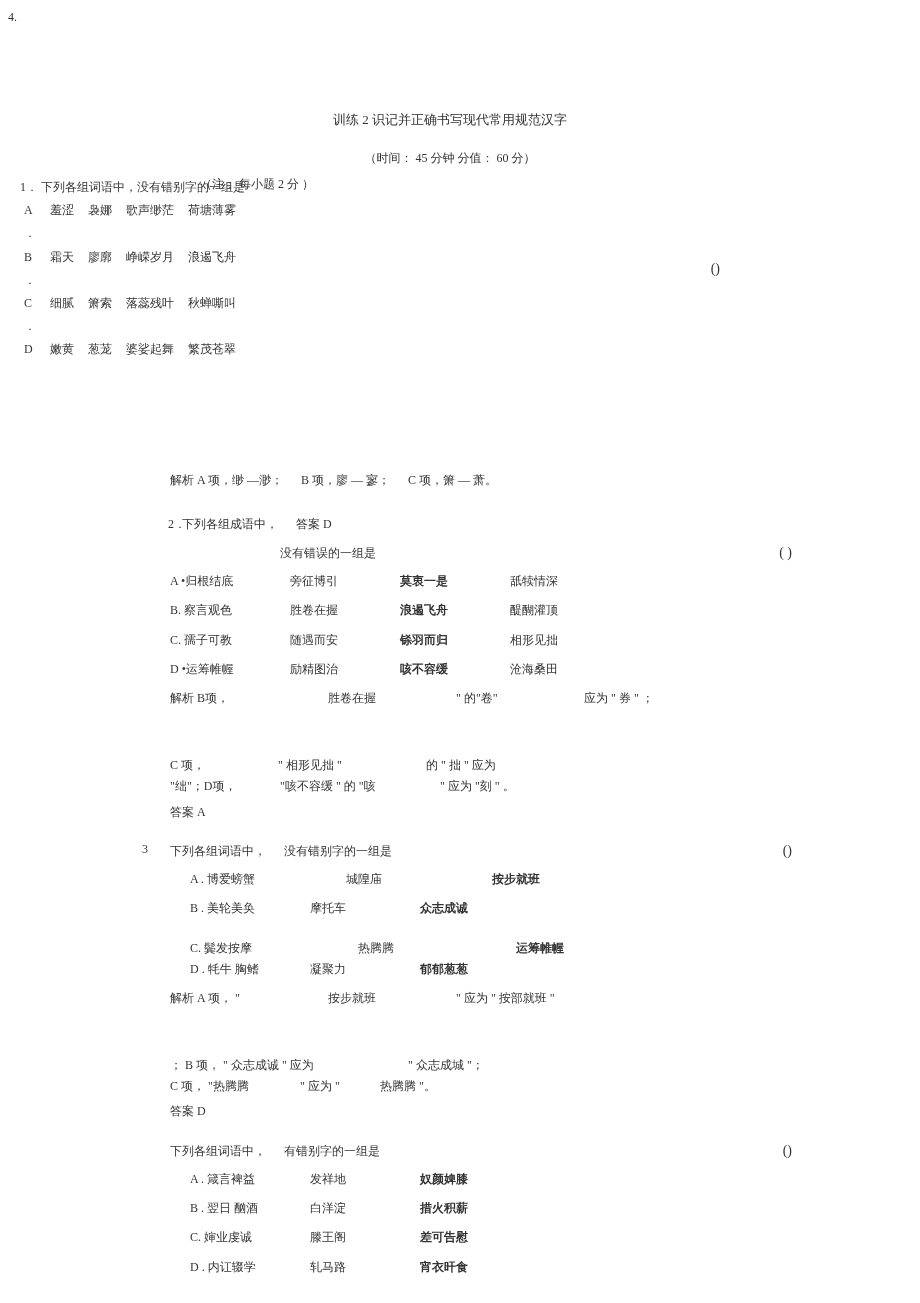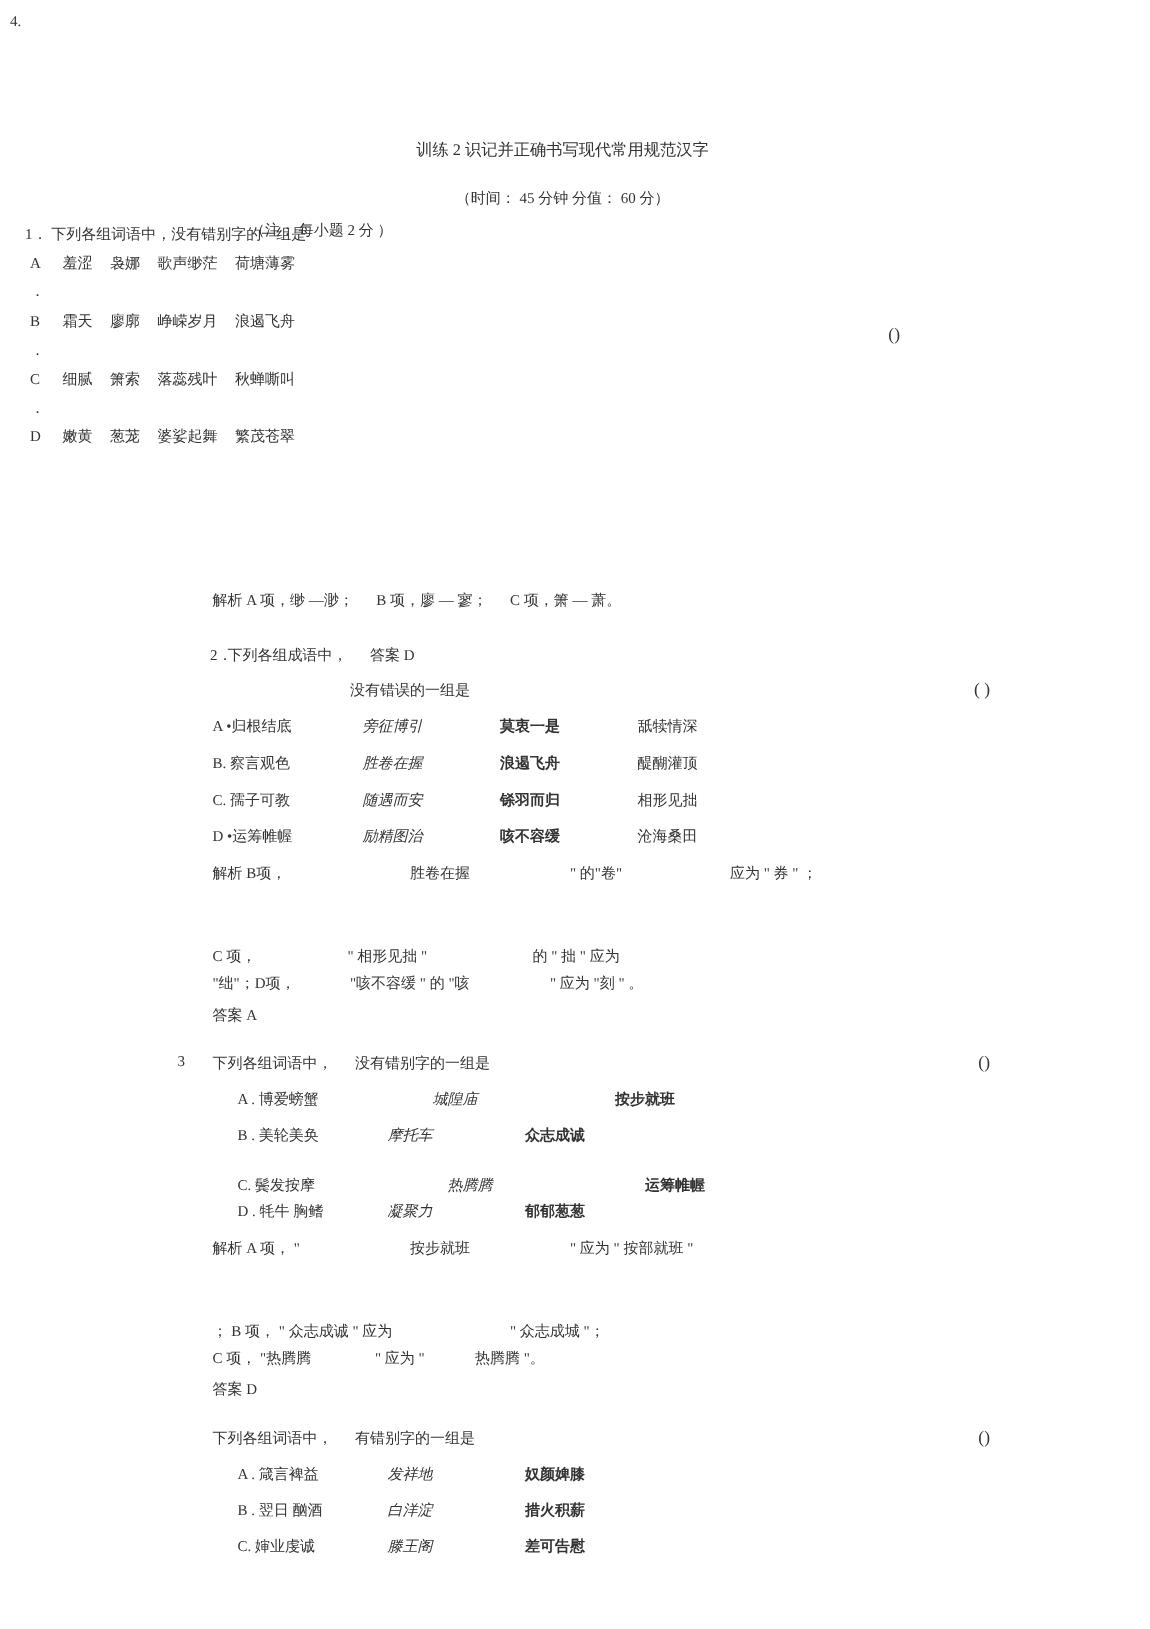--- a/index.html
+++ b/index.html
@@ -79,21 +79,21 @@
   .paren-right {
     margin-left: auto;
     font-size: 14px;
   }
   .section-gap { margin-top: 24px; }
   .opt-row {
     display: flex;
     margin-bottom: 10px;
   }
   .opt-row .label { width: 120px; }
-  .opt-row .c1 { width: 110px; font-style: italic; }
+  .opt-row .c1 { width: 110px; }
   .opt-row .c2 { width: 110px; font-weight: bold; }
   .opt-row .c3 { width: 110px; }
   .wrap-row {
     display: flex;
     flex-wrap: wrap;
     align-items: baseline;
     margin-bottom: 6px;
   }
   .wrap-row span { margin-right: 10px; }
   .tight { margin-bottom: 2px; gap: 48px; }
@@ -292,15 +292,20 @@
     <div class="opt-row" style="margin-left:20px;">
       <span class="label">B . 翌日 酗酒</span>
       <span class="c1">白洋淀</span>
       <span class="c2">措火积薪</span>
     </div>
     <div class="opt-row" style="margin-left:20px;">
       <span class="label">C. 婶业虔诚</span>
       <span class="c1">滕王阁</span>
       <span class="c2">差可告慰</span>
     </div>
+    <div class="opt-row" style="margin-left:20px;">
+      <span class="label">D . 内讧辍学</span>
+      <span class="c1">轧马路</span>
+      <span class="c2">宵衣旰食</span>
+    </div>
 
   </div>
 </div>
 
 </body></html>

